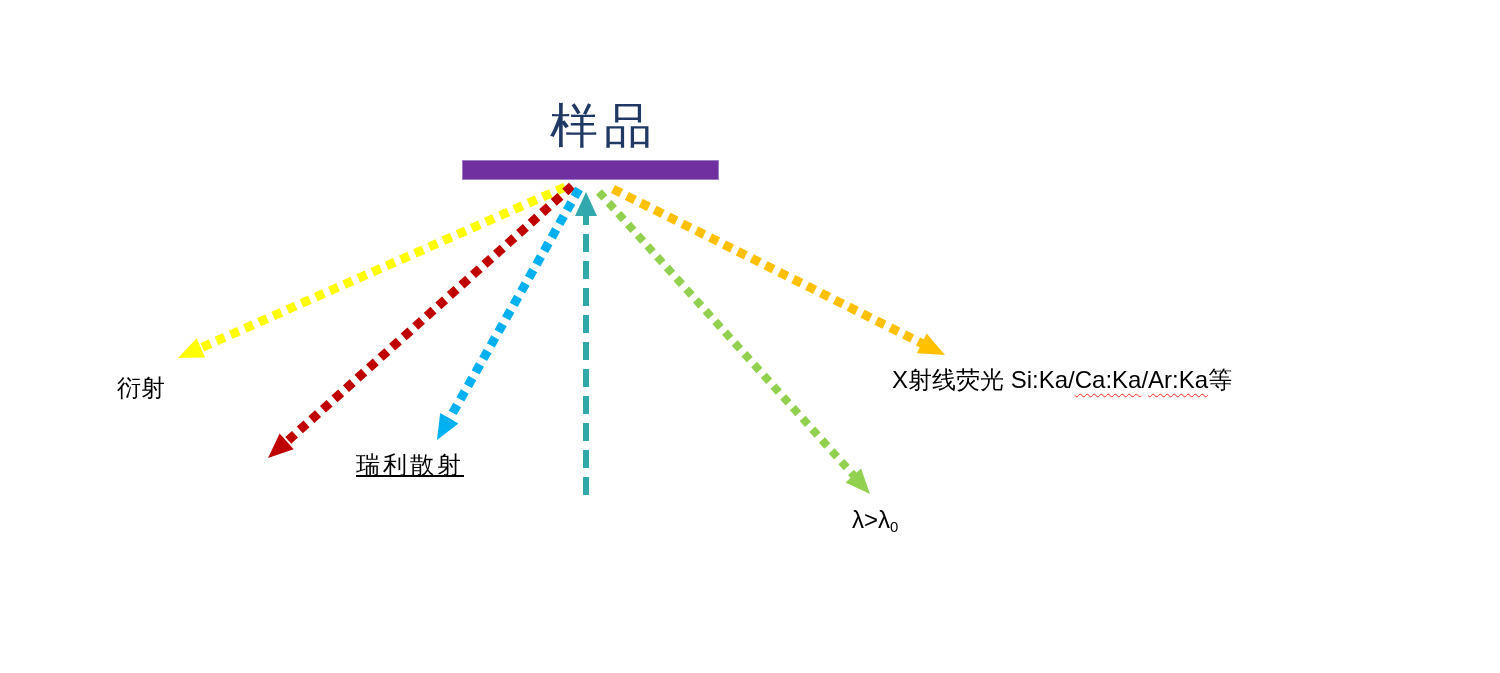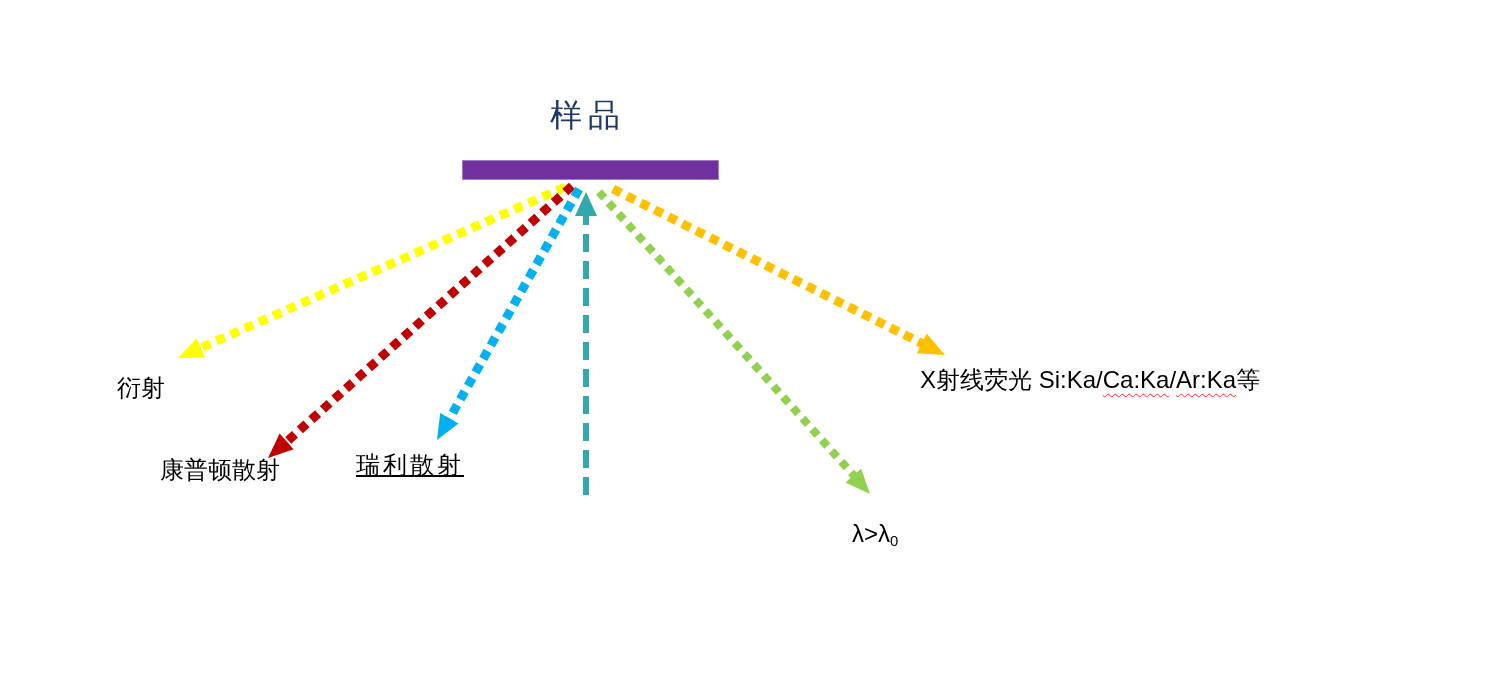--- a/index.html
+++ b/index.html
@@ -17,21 +17,21 @@
   }
   .arrows-svg {
     position: absolute;
     left: 0;
     top: 0;
   }
   .sample-title {
     position: absolute;
     left: 550px;
     top: 94px;
-    font-size: 32px;
+    font-size: 48px;
     letter-spacing: 6px;
     white-space: nowrap;
   }
   .sample-bar {
     position: absolute;
     left: 462px;
     top: 160px;
     width: 255px;
     height: 18px;
     border: 1px solid #9d7fc4;
@@ -40,22 +40,22 @@
     position: absolute;
     font-size: 24px;
     color: #000000;
     white-space: nowrap;
     line-height: 1.15;
   }
   .label-diffraction   { left: 117px; top: 374px; }
   .label-compton       { left: 160px; top: 456px; }
   .label-rayleigh      { left: 356px; top: 451px; letter-spacing: 3px; text-decoration: underline; }
   .label-incident      { left: 517px; top: 527px; }
-  .label-lambda        { left: 852px; top: 520px; }
-  .label-fluorescence  { left: 892px; top: 366px; margin-left: 28px; }
+  .label-lambda        { left: 852px; top: 506px; }
+  .label-fluorescence  { left: 892px; top: 366px; }
   .sub {
     font-size: 0.62em;
     vertical-align: -0.28em;
   }
   .squiggle {
     text-decoration-line: underline;
     text-decoration-style: wavy;
     text-decoration-thickness: 1px;
     text-underline-offset: 5px;
   }
@@ -97,21 +97,20 @@
       <polygon points="0,0 -26,-11 -26,11" transform="translate(945,355) rotate(26.6)" fill="#FFC000"></polygon>
     </g>
   </svg>
 
   <div class="sample-title" style="color: rgb(31, 56, 100);">样品</div>
 
   <div class="sample-bar" style="background-color: rgb(112, 48, 160);"></div>
 
   <div class="label label-diffraction">衍射</div>
 
-  <div class="label label-compton">康普顿散射</div>
 
   <div class="label label-rayleigh">瑞利散射</div>
 
 
   <div class="label label-lambda">
     <span>λ&gt;λ</span><span class="sub">0</span>
   </div>
 
   <div class="label label-fluorescence">
     <span>X射线荧光 Si:Ka/</span><span class="squiggle" style="text-decoration-color: rgb(255, 42, 30);">Ca:Ka</span><span>/</span><span class="squiggle" style="text-decoration-color: rgb(255, 42, 30);">Ar:Ka</span><span>等</span>

